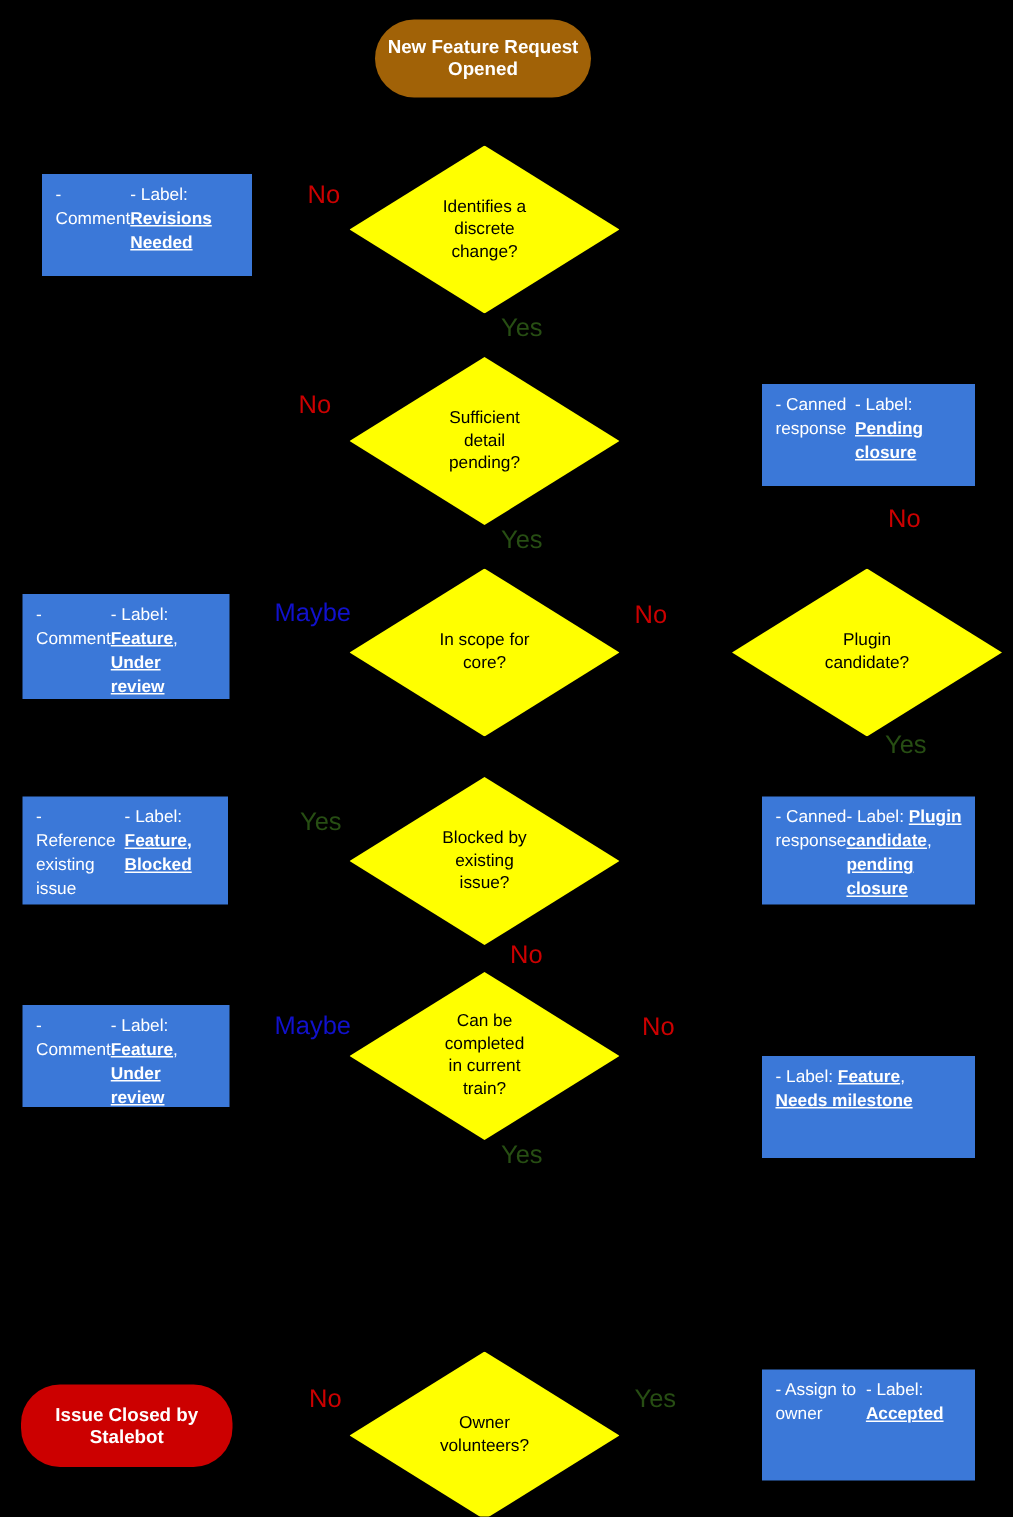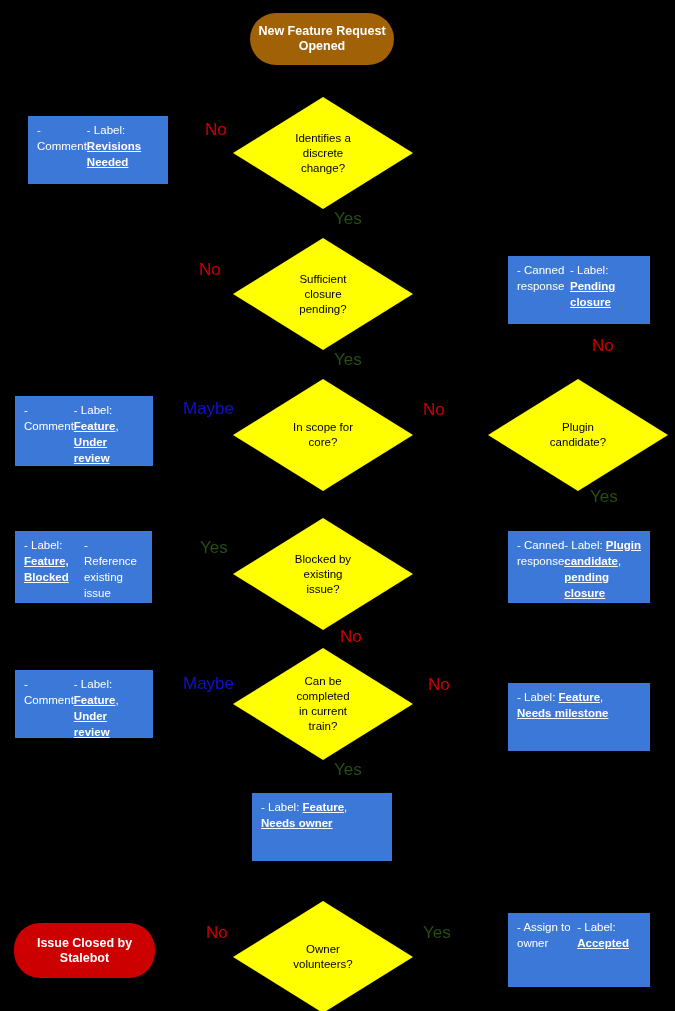--- a/index.html
+++ b/index.html
@@ -98,21 +98,21 @@
   </div>
 
   <div class="elabel yes" style="left:334px; top:211px;">Yes</div>
 
   <div class="elabel no" style="left:199px; top:262px;">No</div>
 
   <div class="diamond" style="left:233px; top:238px; width:180px; height:112px;">
     <div class="shape"></div>
     <div class="dlabel">
       <div>Sufficient</div>
-      <div>closure</div>
+      <div>detail</div>
       <div>pending?</div>
     </div>
   </div>
 
   <div class="elabel yes" style="left:334px; top:352px;">Yes</div>
 
   <div class="note" style="left:508px; top:256px; width:142px; height:68px;">
     <div class="ln">- Canned response</div>
     <div class="ln"><span>- Label: </span><u>Pending closure</u></div>
   </div>
@@ -140,22 +140,22 @@
     <div class="shape"></div>
     <div class="dlabel">
       <div>Plugin</div>
       <div>candidate?</div>
     </div>
   </div>
 
   <div class="elabel yes" style="left:590px; top:489px;">Yes</div>
 
   <div class="note" style="left:15px; top:531px; width:137px; height:72px;">
+    <div class="ln">- Reference existing issue</div>
     <div class="ln"><span>- Label: </span><u>Feature,</u> <u>Blocked</u></div>
-    <div class="ln">- Reference existing issue</div>
   </div>
 
   <div class="elabel yes" style="left:200px; top:540px;">Yes</div>
 
   <div class="diamond" style="left:233px; top:518px; width:180px; height:112px;">
     <div class="shape"></div>
     <div class="dlabel">
       <div>Blocked by</div>
       <div>existing</div>
       <div>issue?</div>
@@ -181,29 +181,26 @@
     <div class="dlabel">
       <div>Can be</div>
       <div>completed</div>
       <div>in current</div>
       <div>train?</div>
     </div>
   </div>
 
   <div class="elabel no" style="left:428px; top:677px;">No</div>
 
-  <div class="note" style="left:508px; top:683px; width:142px; height:68px;">
+  <div class="note" style="left:508px; top:704px; width:142px; height:68px;">
     <div class="ln"><span>- Label: </span><u>Feature</u><span>, </span><u>Needs milestone</u></div>
   </div>
 
   <div class="elabel yes" style="left:334px; top:762px;">Yes</div>
 
-  <div class="note" style="left:252px; top:793px; width:140px; height:68px;">
-    <div class="ln"><span>- Label: </span><u>Feature</u><span>, </span><u>Needs owner</u></div>
-  </div>
 
   <div class="pill closed" style="left:14px; top:923px; width:141px; height:55px;">
     <span>
       <span>Issue Closed by</span><br>
       <span>Stalebot</span>
     </span>
   </div>
 
   <div class="elabel no" style="left:206px; top:925px;">No</div>
 

